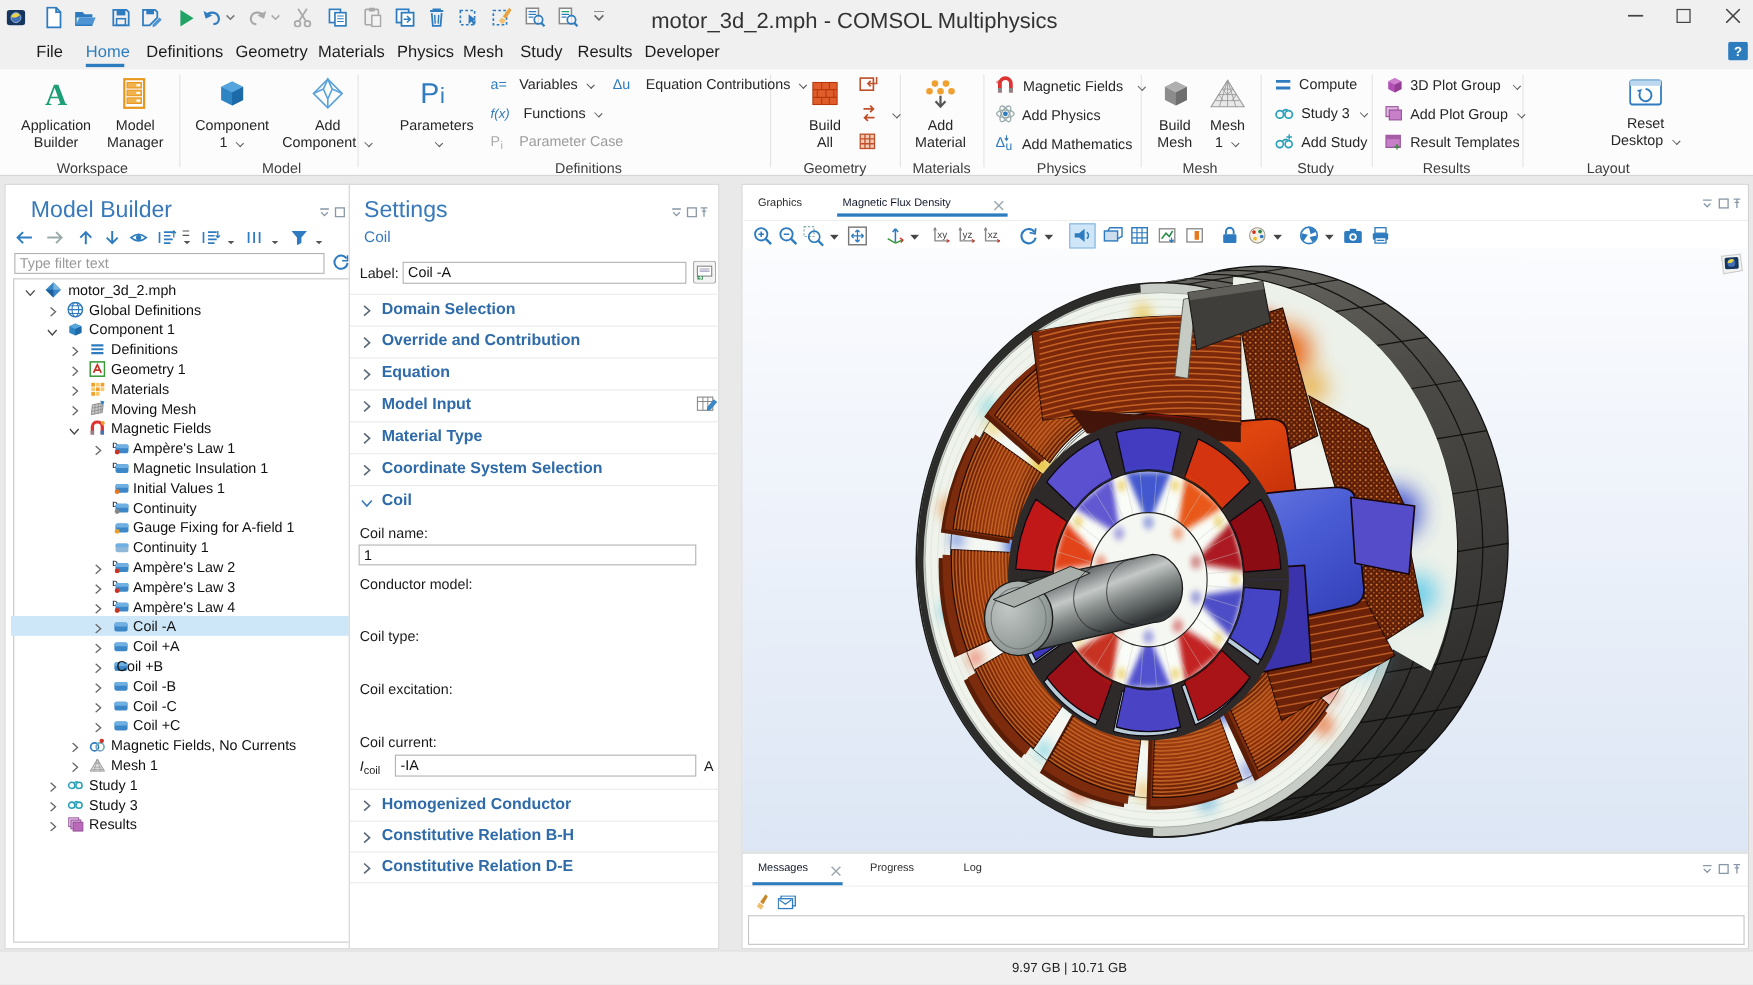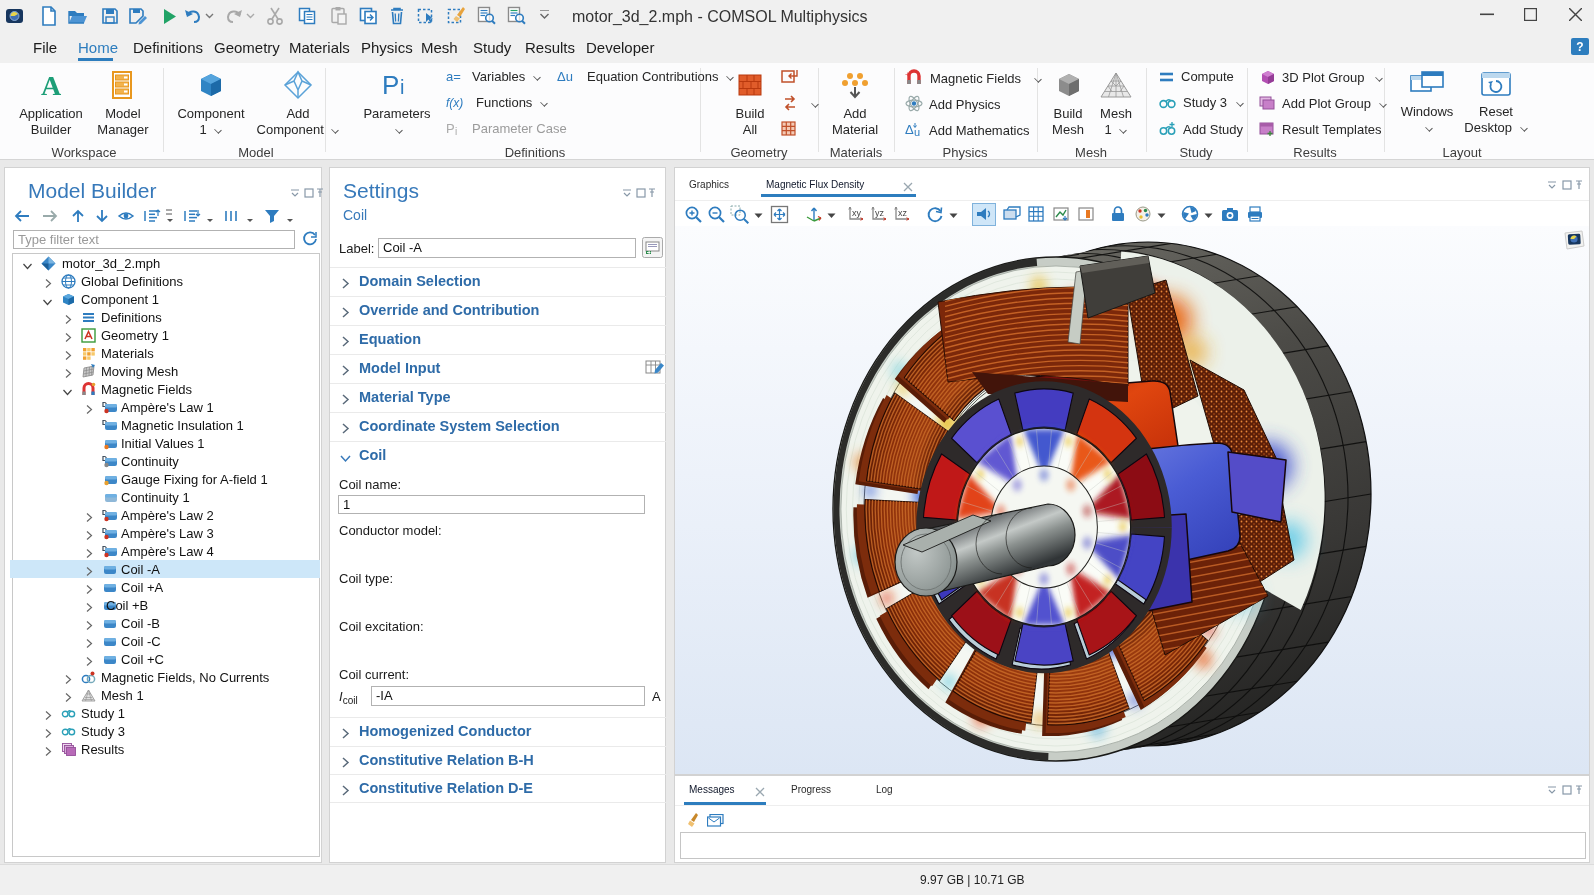--- a/index.html
+++ b/index.html
@@ -1,18 +1,18 @@
 <!DOCTYPE html>
 <html><head><meta charset="utf-8"><style>
 *{margin:0;padding:0;box-sizing:border-box}
 html,body{width:1594px;height:895px;overflow:hidden;font-family:"Liberation Sans",sans-serif;background:#e9e9e9}
 .abs{position:absolute}
 #app{position:relative;width:1594px;height:895px;background:#e9e9e9}
 #titlebar{position:absolute;left:0;top:0;width:1594px;height:63px;background:#f0f0f0}
-#title-text{position:absolute;left:572px;top:8px;font-size:16px;color:#333}
+#title-text{position:absolute;left:592px;top:8px;font-size:20px;color:#333}
 .menu-item{position:absolute;top:39px;font-size:15px;color:#1c1c1c}
 .menu-item.sel{color:#2d7dbe}
 #ribbon{position:absolute;left:0;top:63px;width:1594px;height:97px;background:#fcfcfd;border-bottom:1px solid #d5d5d5}
 .rgroup-label{position:absolute;top:82px;font-size:13px;color:#3d3d3d;text-align:center;width:140px}
 .rsep{position:absolute;top:5px;width:1px;height:84px;background:#e3e3e3}
 .bigbtn{position:absolute;top:7px;text-align:center;font-size:13px;color:#262626;line-height:16px;white-space:nowrap}
 .smallbtn{position:absolute;font-size:13px;color:#262626;white-space:nowrap}
 .smallbtn svg{vertical-align:-3px;margin-right:6px}
 .gray{color:#9b9b9b}
 .panel{position:absolute;background:#fff;border:1px solid #d2d2d2}
@@ -309,26 +309,20 @@
         </svg>3D Plot Group <span class="chevron" style="margin-left:8px"></span></div>
 <div class="smallbtn" style="left:1258px;top:32px"><svg width="18" height="16" viewBox="0 0 18 16">
           <rect x="2" y="2" width="11" height="9" fill="#e2b7e2" stroke="#94509a" stroke-width="1"></rect>
           <rect x="5" y="5" width="11" height="9" fill="#c77fc8" stroke="#94509a" stroke-width="1"></rect>
         </svg>Add Plot Group <span class="chevron"></span></div>
 <div class="smallbtn" style="left:1258px;top:58px"><svg width="18" height="16" viewBox="0 0 18 16">
           <rect x="2" y="2" width="13" height="11" fill="#c77fc8" stroke="#94509a" stroke-width="1"></rect>
           <rect x="2" y="2" width="13" height="3.5" fill="#a75ca8"></rect>
           <path d="M12,10 L12,15 M9.5,12.5 L14.5,12.5" stroke="#3a8a3a" stroke-width="1.3"></path>
         </svg>Result Templates</div>
-<div class="bigbtn" style="left:1357px;width:140px"><svg width="36" height="28" viewBox="0 0 36 28">
-          <rect x="2" y="6" width="20" height="15" fill="#fff" stroke="#2e7cbf" stroke-width="1.6"></rect>
-          <rect x="2" y="6" width="20" height="4" fill="#bcd8ee"></rect>
-          <rect x="13" y="2" width="21" height="15" fill="#fff" stroke="#2e7cbf" stroke-width="1.6"></rect>
-          <rect x="13" y="2" width="21" height="4" fill="#2e7cbf"></rect>
-        </svg><div style="margin-top:2px">Windows<br><span class="chevron"></span></div></div>
 <div class="bigbtn" style="left:1426px;width:140px"><svg width="32" height="28" viewBox="0 0 32 28">
           <rect x="2" y="3" width="28" height="22" rx="2" fill="#fff" stroke="#2e7cbf" stroke-width="1.6"></rect>
           <rect x="2" y="3" width="28" height="5" fill="#bcd8ee"></rect>
           <path d="M16,11 a5.5,5.5 0 1 1 -5,3" fill="none" stroke="#2e7cbf" stroke-width="1.8"></path>
           <path d="M8,12 L11,14.5 L13,11" fill="#2e7cbf"></path>
         </svg><div style="margin-top:2px">Reset<br>Desktop <span class="chevron"></span></div></div>
 <div class="smallbtn" style="left:1008px;top:6px"></div>
 <div class="smallbtn" style="left:446px;top:6px;color:#262626"><svg width="20" height="15" viewBox="0 0 20 15">
           <text x="0" y="12" font-size="13" fill="#2e7cbf" font-family="Liberation Sans">a=</text>
         </svg>Variables <span class="chevron"></span></div>
@@ -712,21 +706,21 @@
             <path d="M2,0.5 L6.5,4.5 L2,8.5" fill="none" stroke="#666" stroke-width="1.2"></path>
           </svg></span>
 <span class="ticon" style="left:51px"><svg width="15" height="15" viewBox="0 0 15 15">
             <rect x="1.5" y="1.5" width="9" height="8" fill="#f0d8f0" stroke="#94509a" stroke-width="0.9"></rect>
             <rect x="3.5" y="3.5" width="9" height="8" fill="#d8a8d8" stroke="#94509a" stroke-width="0.9"></rect>
             <rect x="5.5" y="5.5" width="9" height="8" fill="#b86ab8" stroke="#94509a" stroke-width="0.9"></rect>
           </svg></span>
 <span class="tlabel" style="left:71px">Results</span>
 </div>
 </div>
-<div class="panel" style="left:329px;top:167px;width:337px;height:696px">
+<div class="panel" style="left:317px;top:167px;width:337px;height:696px">
 <div class="ptitle" style="left:13px;top:11px">Settings</div>
 <div class="abs" style="left:13px;top:39px;font-size:14px;color:#3779ba">Coil</div>
 <svg class="abs" style="left:293px;top:20px" width="34" height="10" viewBox="0 0 34 10">
         <path d="M0,2 L8,2 M1,5 L4,8 L7,5" stroke="#8898a8" stroke-width="1.2" fill="none"></path>
         <rect x="14" y="1" width="8" height="8" fill="none" stroke="#8898a8" stroke-width="1.2"></rect>
         <path d="M29,1 L29,9 M26,1 L32,1 M27,4 L31,4" stroke="#8898a8" stroke-width="1.2"></path>
       </svg>
 <div class="flabel" style="left:9px;top:73px">Label:</div>
 <div class="tinput" style="left:48px;top:70px;width:258px;height:20px">Coil -A</div>
 <svg class="abs" style="left:312px;top:69px" width="21" height="21" viewBox="0 0 21 21">

